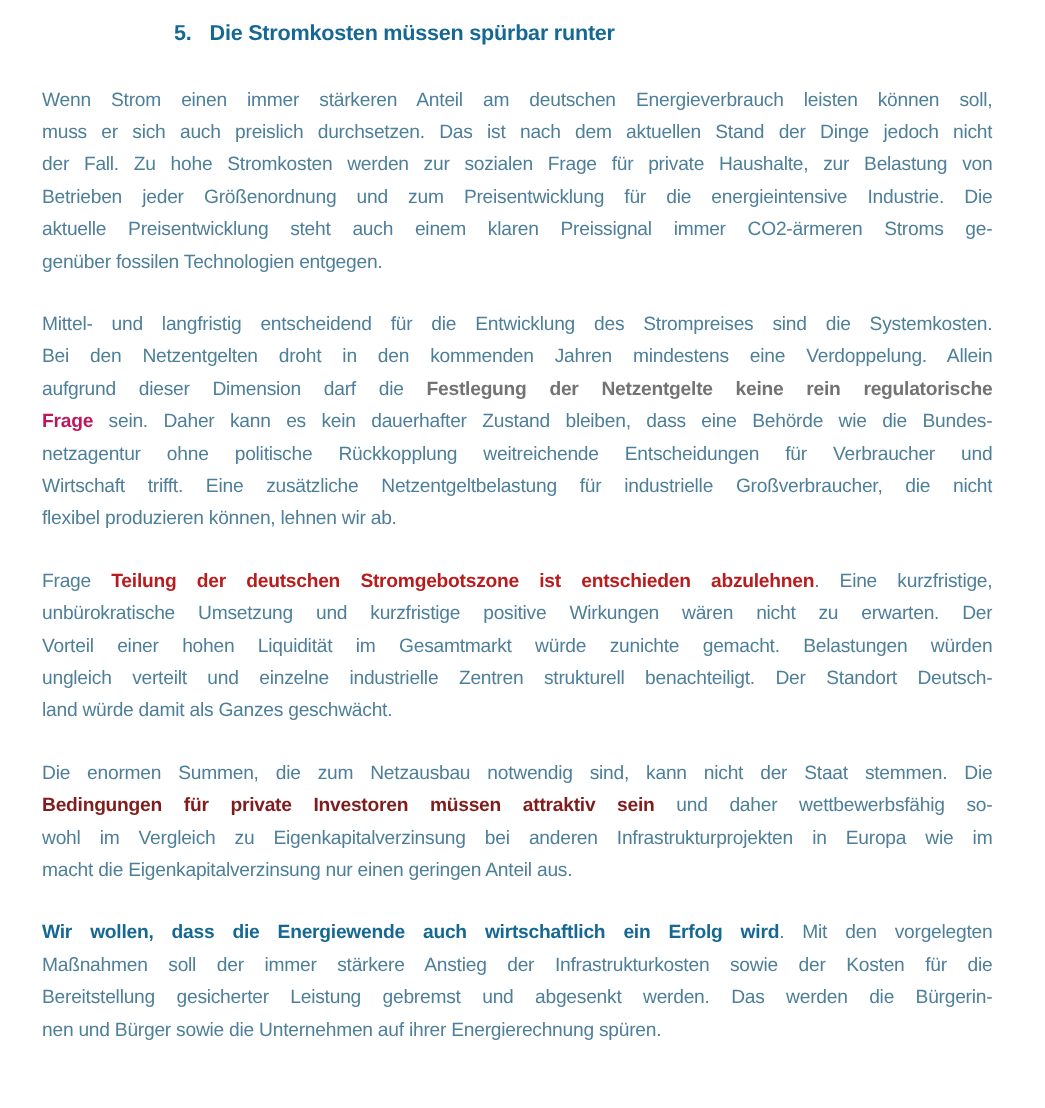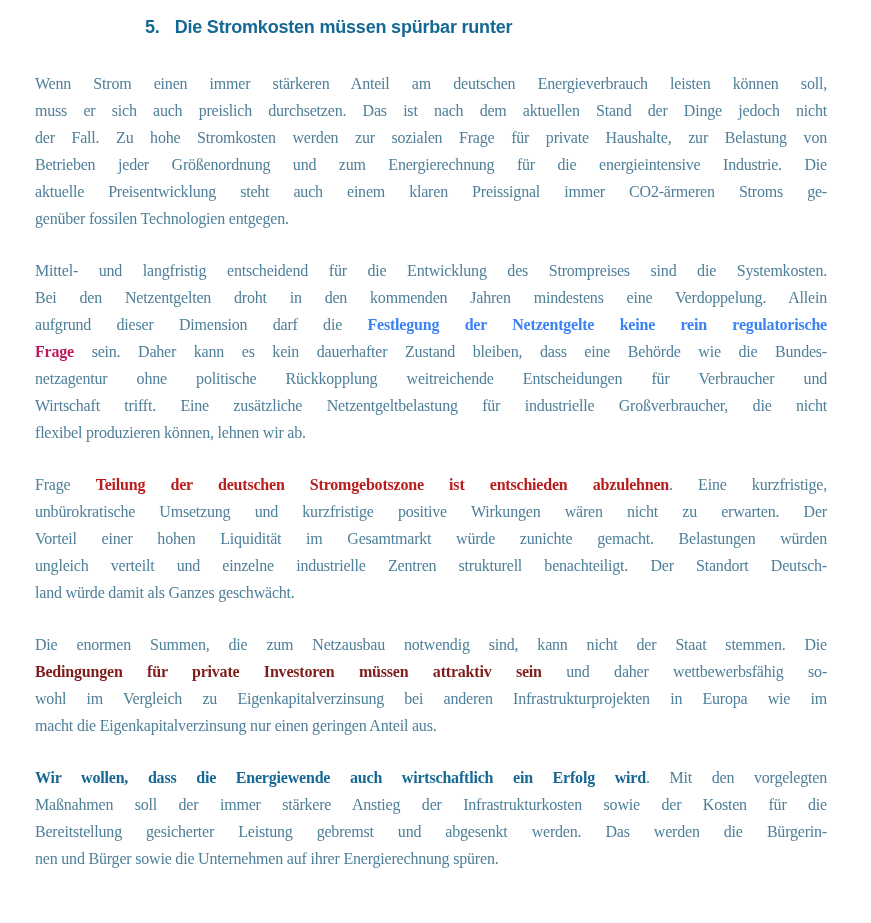--- a/index.html
+++ b/index.html
@@ -28,21 +28,20 @@
   .heading .h-title {
     margin-left: 15px;
   }
   .body-text {
     font-size: 16px;
     line-height: 27px;
     letter-spacing: -0.2px;
   }
   .para {
     margin: 0 0 25px 0;
-    font-family: Liberation Serif, serif;
   }
   .line {
     height: 27px;
     text-align: justify;
     text-align-last: justify;
     overflow: hidden;
   }
   .line.last {
     text-align-last: left;
   }
@@ -55,28 +54,28 @@
 
 <div class="page" style="background: rgb(255, 255, 255);">
   <h1 class="heading" style="color: rgb(22, 104, 148);">
     <span class="h-num">5.</span><span class="h-title">Die Stromkosten müssen spürbar runter</span>
   </h1>
   <div class="body-text" style="color: rgb(78, 127, 153);">
     <div class="para">
         <div class="line"><span class="seg">Wenn Strom einen immer stärkeren Anteil am deutschen Energieverbrauch leisten können soll,</span></div>
         <div class="line"><span class="seg">muss er sich auch preislich durchsetzen. Das ist nach dem aktuellen Stand der Dinge jedoch nicht</span></div>
         <div class="line"><span class="seg">der Fall. Zu hohe Stromkosten werden zur sozialen Frage für private Haushalte, zur Belastung von</span></div>
-        <div class="line"><span class="seg">Betrieben jeder Größenordnung und zum Energierechnung für die energieintensive Industrie. Die</span></div>
+        <div class="line"><span class="seg">Betrieben jeder Größenordnung und zum Preisentwicklung für die energieintensive Industrie. Die</span></div>
         <div class="line"><span class="seg">aktuelle Preisentwicklung steht auch einem klaren Preissignal immer CO2-ärmeren Stroms ge-</span></div>
         <div class="line last"><span class="seg">genüber fossilen Technologien entgegen.</span></div>
       </div>
     <div class="para">
         <div class="line"><span class="seg">Mittel- und langfristig entscheidend für die Entwicklung des Strompreises sind die Systemkosten.</span></div>
         <div class="line"><span class="seg">Bei den Netzentgelten droht in den kommenden Jahren mindestens eine Verdoppelung. Allein</span></div>
-        <div class="line"><span class="seg">aufgrund dieser Dimension darf die </span><span class="seg bold" style="color: #3b82f6;">Festlegung der Netzentgelte keine rein regulatorische</span></div>
+        <div class="line"><span class="seg">aufgrund dieser Dimension darf die </span><span class="seg bold" style="color: #737373;">Festlegung der Netzentgelte keine rein regulatorische</span></div>
         <div class="line"><span class="seg bold" style="color: #be185d;">Frage</span><span class="seg"> sein. Daher kann es kein dauerhafter Zustand bleiben, dass eine Behörde wie die Bundes-</span></div>
         <div class="line"><span class="seg">netzagentur ohne politische Rückkopplung weitreichende Entscheidungen für Verbraucher und</span></div>
         <div class="line"><span class="seg">Wirtschaft trifft. Eine zusätzliche Netzentgeltbelastung für industrielle Großverbraucher, die nicht</span></div>
         <div class="line last"><span class="seg">flexibel produzieren können, lehnen wir ab.</span></div>
       </div>
     <div class="para">
         <div class="line"><span class="seg">Frage </span><span class="seg bold" style="color: #b91c1c;">Teilung der deutschen Stromgebotszone ist entschieden abzulehnen</span><span class="seg">. Eine kurzfristige,</span></div>
         <div class="line"><span class="seg">unbürokratische Umsetzung und kurzfristige positive Wirkungen wären nicht zu erwarten. Der</span></div>
         <div class="line"><span class="seg">Vorteil einer hohen Liquidität im Gesamtmarkt würde zunichte gemacht. Belastungen würden</span></div>
         <div class="line"><span class="seg">ungleich verteilt und einzelne industrielle Zentren strukturell benachteiligt. Der Standort Deutsch-</span></div>

